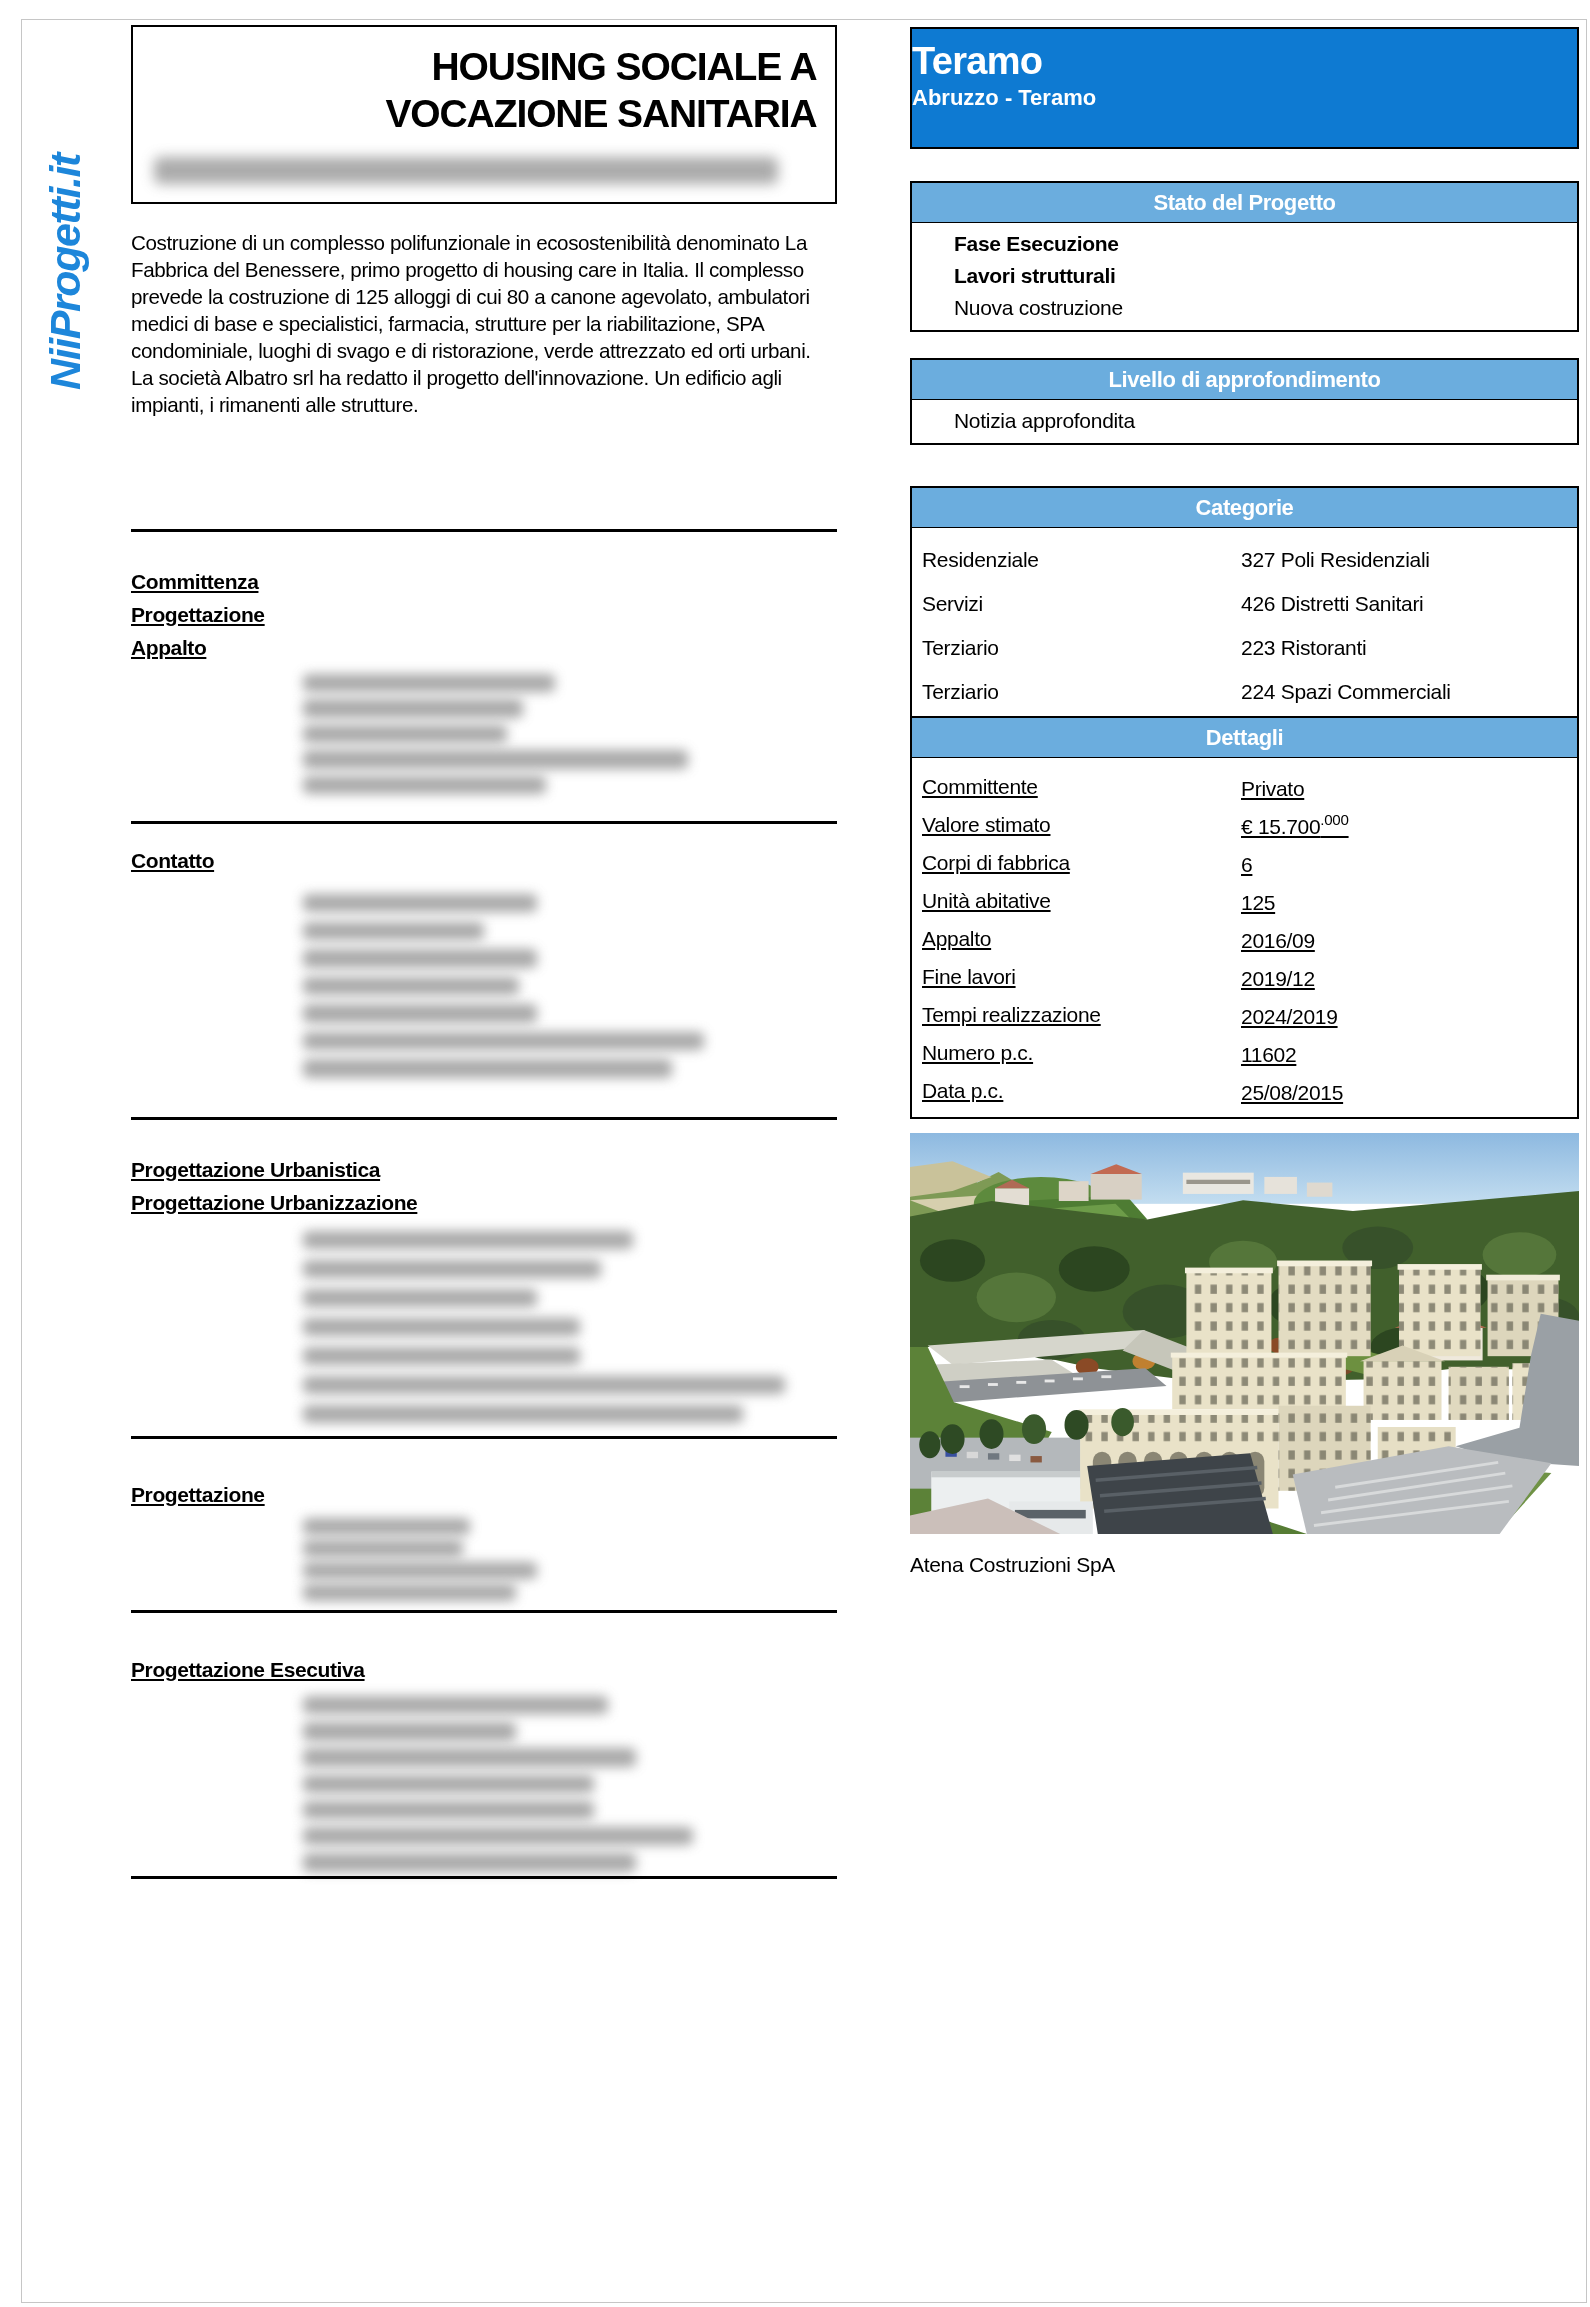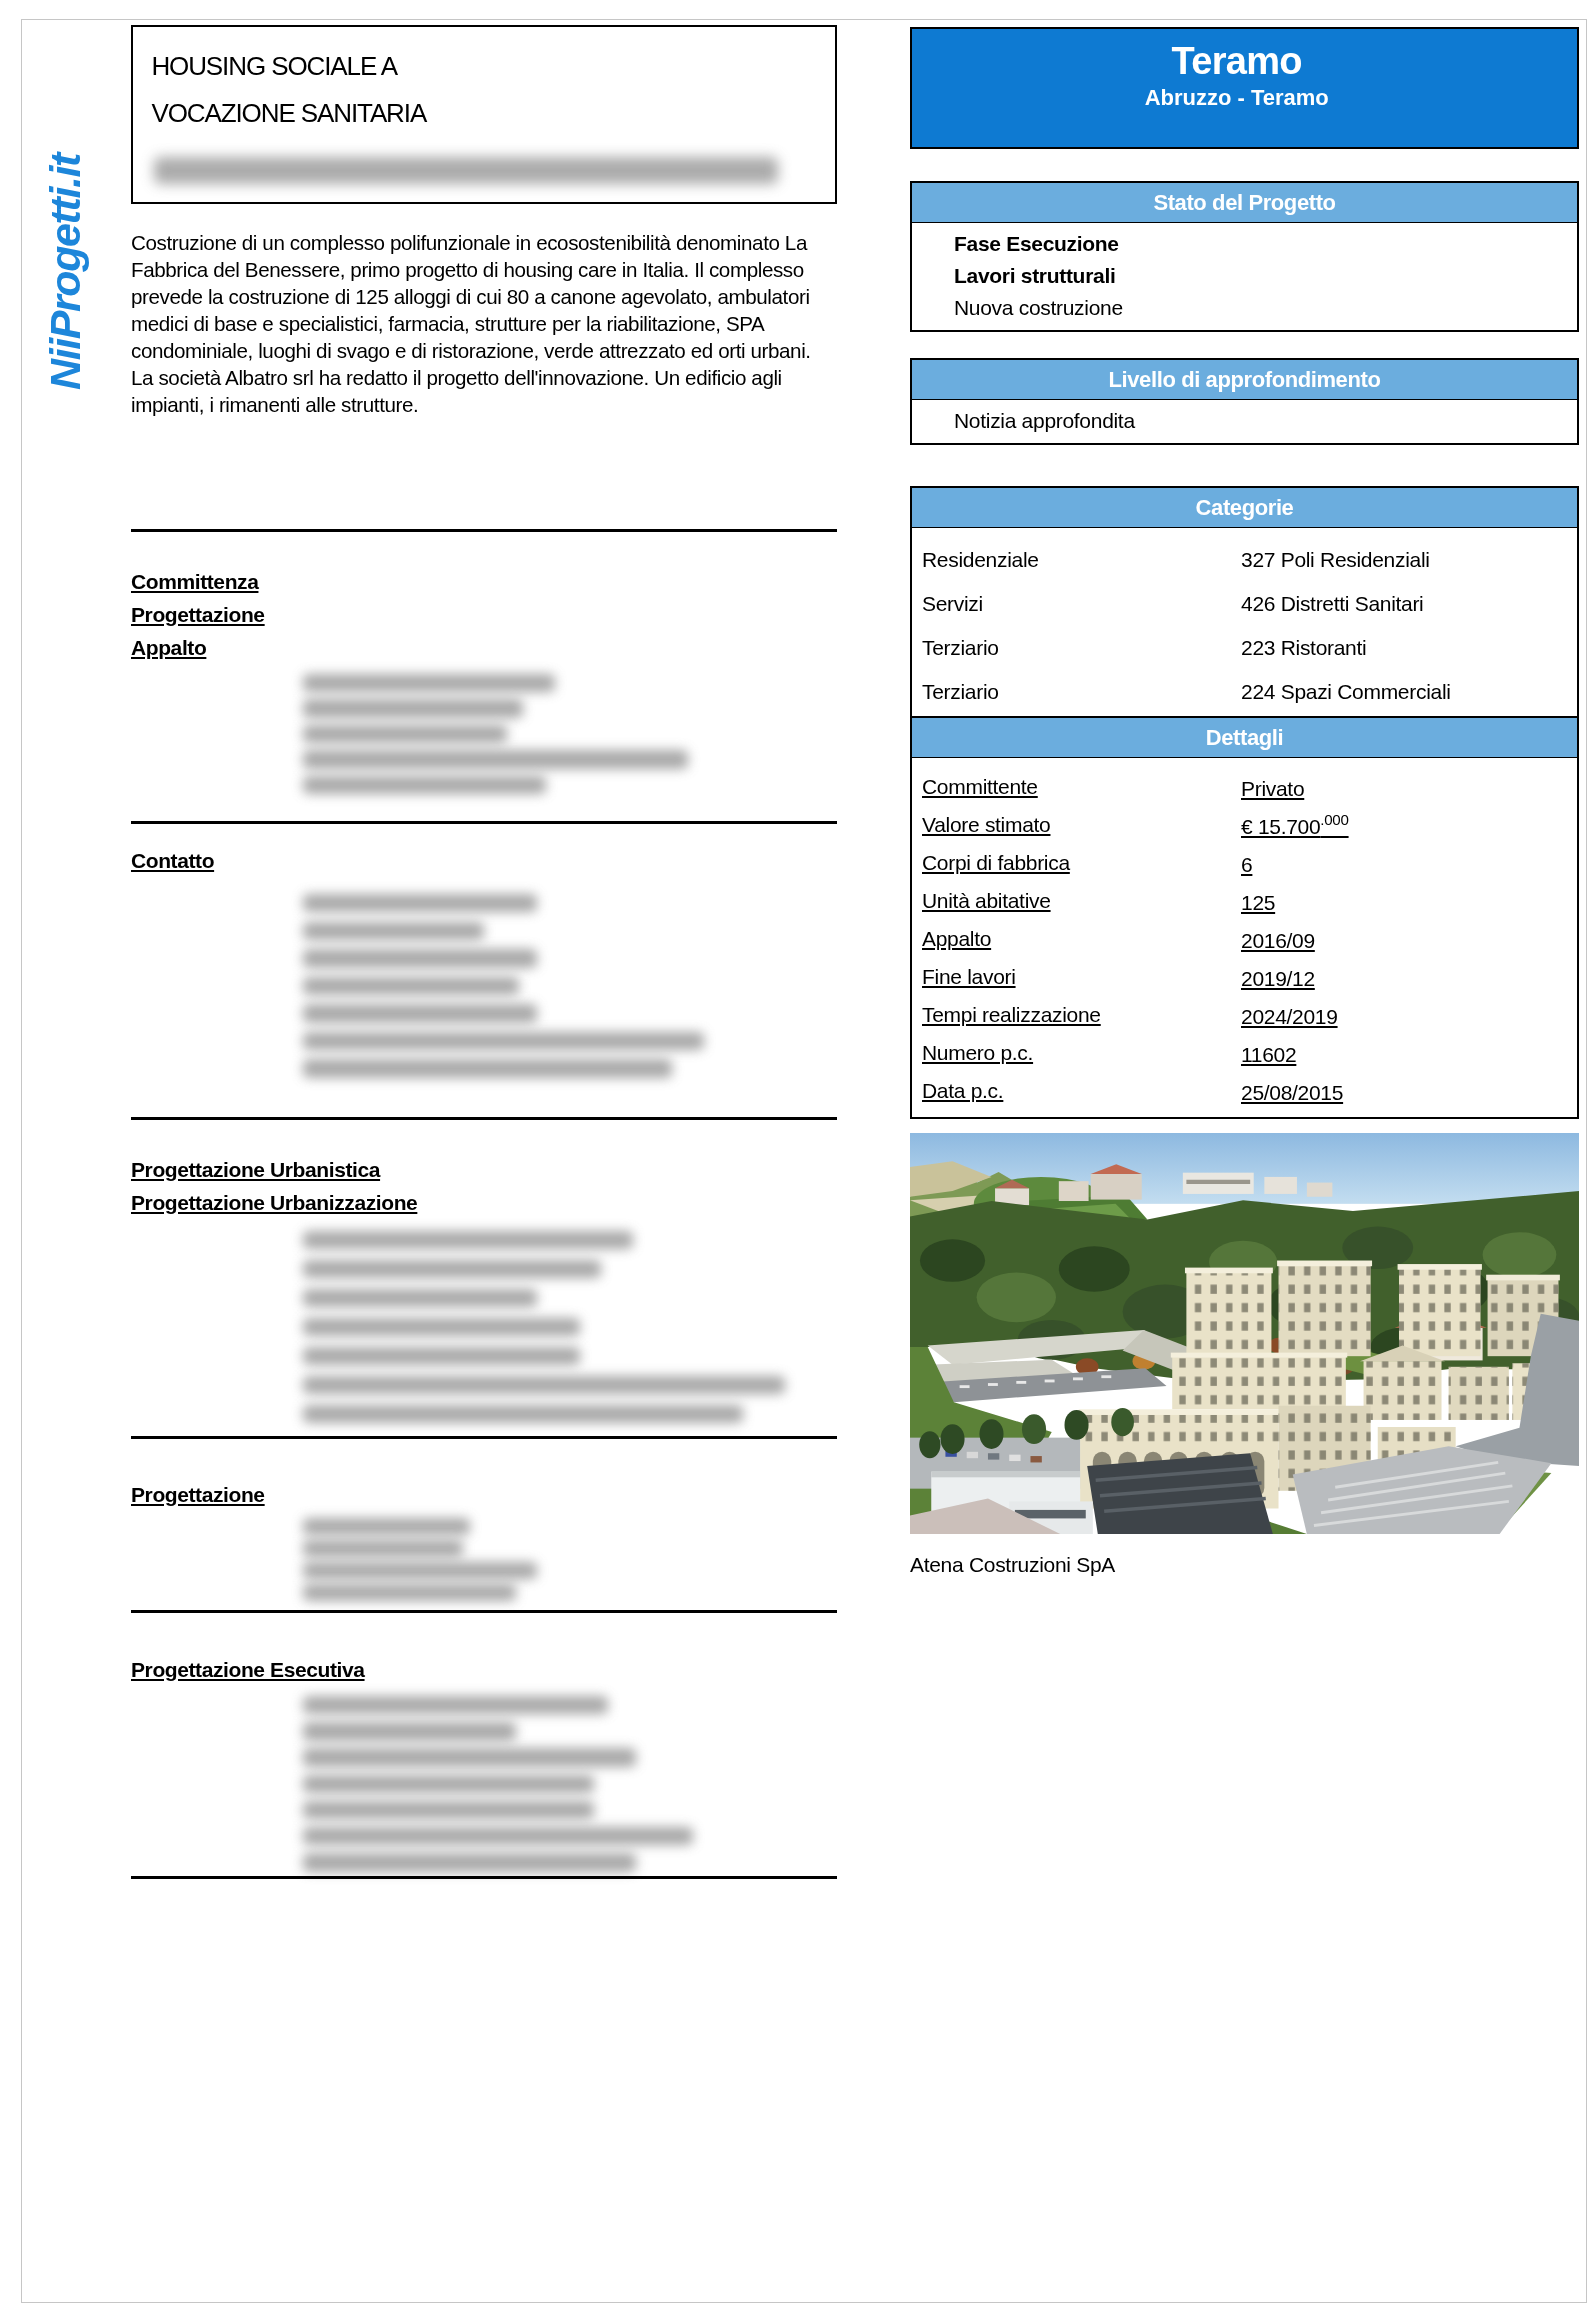--- a/index.html
+++ b/index.html
@@ -33,22 +33,22 @@
   .abs { position: absolute; left: 0; right: 0; }
 
   
   .title-box {
     top: 0; height: 179px;
     border: 2.8px solid #000;
     padding: 15.6px 18.4px 12.8px 18.4px;
     background: #fff;
   }
   .title-line {
-    font-size: 26px; font-weight: normal; line-height: 47px;
-    letter-spacing: -1.1px; white-space: nowrap;
+    font-size: 39px; font-weight: bold; line-height: 47px;
+    letter-spacing: -1.1px; white-space: nowrap; text-align: right;
   }
   .addr-blur {
     margin-top: 20px; margin-left: 2.8px;
     width: 624px; height: 27px;
     background: #8f8f8f; border-radius: 5.7px;
     filter: blur(6.4px); opacity: .75;
   }
   .desc {
     top: 204px;
     font-size: 20.6px; line-height: 27px; letter-spacing: -0.4px;
@@ -74,21 +74,21 @@
     height: 40px; line-height: 40px;
     background: var(--header-blue, #6badde);
     border-bottom: 1.4px solid #000;
     color: #fff; font-size: 22px; font-weight: bold;
     text-align: center; letter-spacing: -0.4px;
   }
   .loc-box {
     top: 0; height: 122px;
     border-width: 2.8px;
     background: var(--accent-blue, #0e7ad2);
-    text-align: center; padding: 10px 15.6px 0 0;
+    text-align: left; padding: 10px 15.6px 0 0;
   }
   .loc-city   { color: #fff; font-size: 38px; font-weight: bold; line-height: 44px; letter-spacing: -0.7px; }
   .loc-region { color: #ffffff; font-size: 22px; font-weight: bold; line-height: 30px; }
 
   .plain-rows { padding: 5px 10px 6.4px 10px; margin-left: 32px; }
   .plain-rows .row { font-size: 21px; line-height: 32px; letter-spacing: -0.3px; }
   .plain-rows .row.b { font-weight: bold; }
 
   .kv-rows { padding: 10px 10px 7px 10px; }
   .kv-row {

